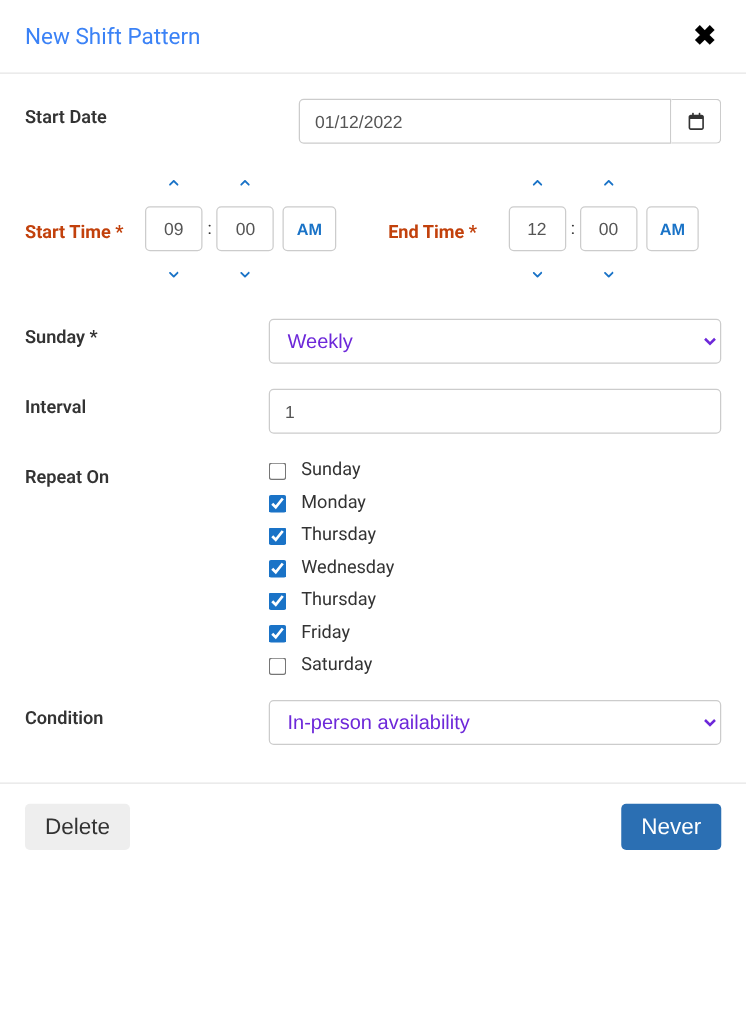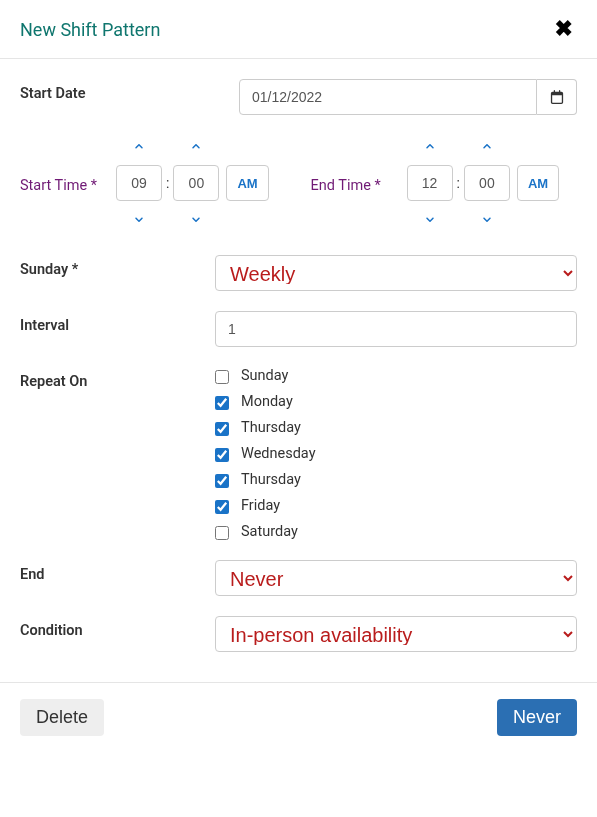--- a/index.html
+++ b/index.html
@@ -22,21 +22,21 @@
     .modal-header {
       display: flex;
       justify-content: space-between;
       align-items: center;
       padding: 18px 20px;
       border-bottom: 1px solid #e5e5e5;
     }
     .modal-title {
       font-size: 18px;
       font-weight: 400;
-      color: #0f766e;
+      color: #3b82f6;
     }
     .close-btn {
       background: none;
       border: none;
       font-size: 22px;
       font-weight: 700;
       color: #000;
       cursor: pointer;
       line-height: 1;
       padding: 0 4px;
@@ -57,23 +57,23 @@
       width: 195px;
       flex-shrink: 0;
       font-weight: 600;
       font-size: 14.5px;
       color: #333;
       padding-top: 6px;
     }
     .form-label-narrow {
       width: 96px;
       flex-shrink: 0;
-      font-weight: 400;
+      font-weight: 700;
       font-size: 14.5px;
-      color: #701a75;
+      color: #c2410c;
       padding-top: 42px;
     }
     .form-control-wrap {
       flex: 1;
       display: flex;
     }
     .input-text {
       flex: 1;
       height: 36px;
       padding: 6px 12px;
@@ -106,22 +106,22 @@
       background: #fff;
       cursor: pointer;
       color: #333;
     }
     .select {
       width: 100%;
       height: 36px;
       padding: 6px 10px;
       border: 1px solid #ccc;
       border-radius: 4px;
-      font-size: 20px;
-      color: #b91c1c;
+      font-size: 16px;
+      color: #6d28d9;
       background: #fff;
     }
     .time-picker {
       display: flex;
       align-items: flex-end;
     }
     .time-col {
       display: flex;
       flex-direction: column;
       align-items: center;
@@ -357,28 +357,20 @@
               <label for="day5">Friday</label>
             </div>
             <div class="checkbox-item">
               <input type="checkbox" id="day6" style="">
               <label for="day6">Saturday</label>
             </div>
           </div>
       </div>
     </div>
 
-    <div class="form-row">
-      <div class="form-label">End</div>
-      <div class="form-control-wrap">
-        <select class="select">
-          <option selected="">Never</option>
-        </select>
-      </div>
-    </div>
 
     <div class="form-row" style="margin-bottom:10px;">
       <div class="form-label">Condition</div>
       <div class="form-control-wrap">
         <select class="select">
           <option selected="">In-person availability</option>
         </select>
       </div>
     </div>
 

